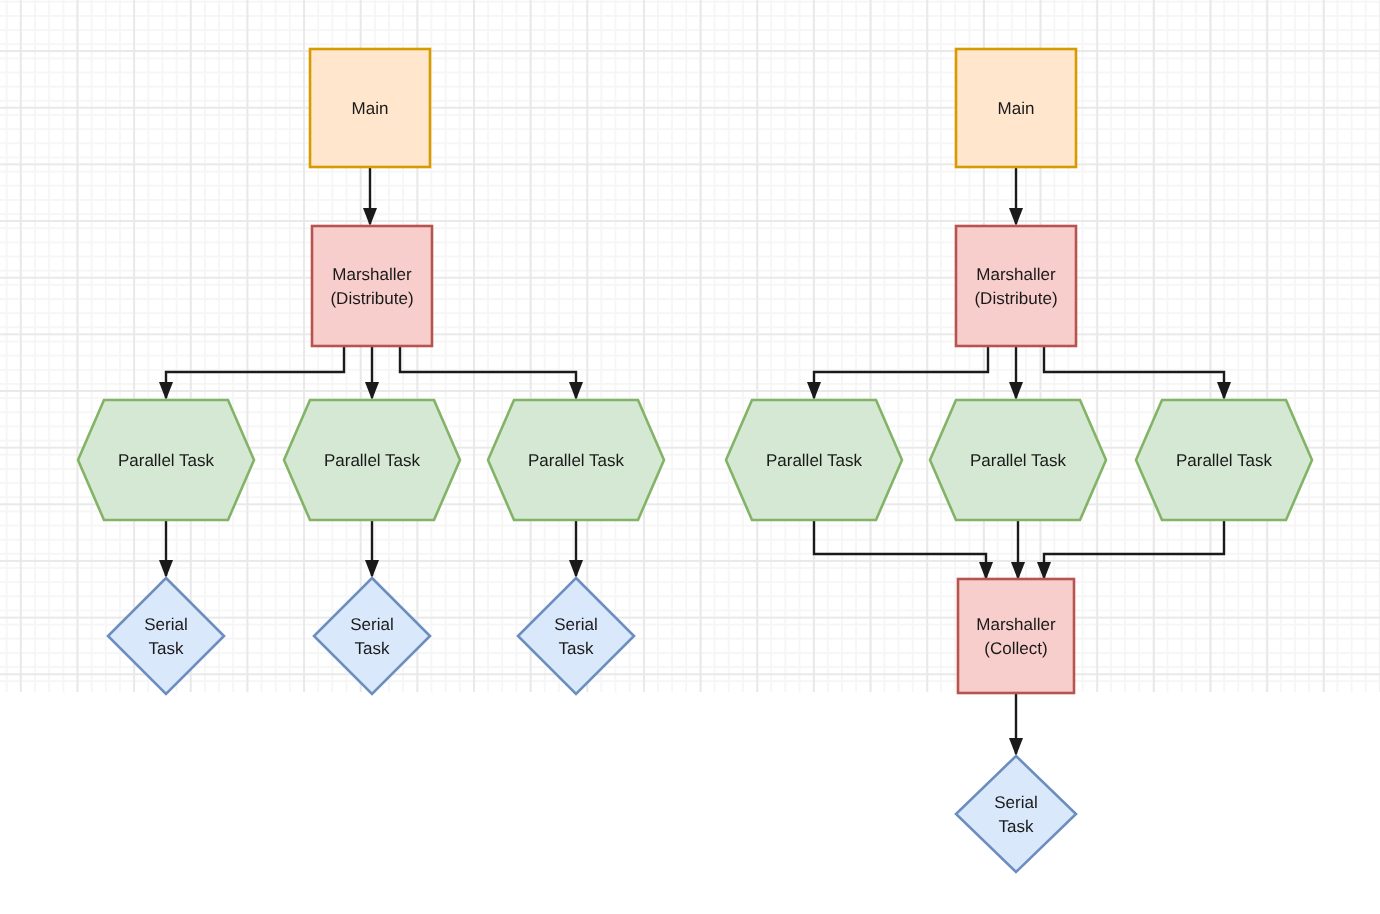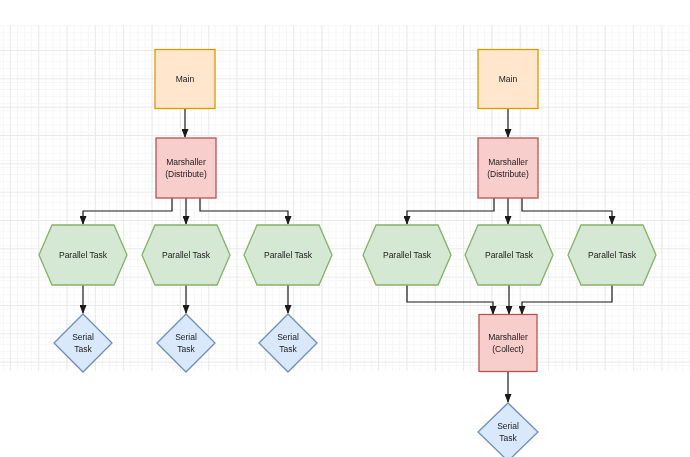--- a/index.html
+++ b/index.html
@@ -13,21 +13,20 @@
     width: 690px; height: 346px;
     background-color: #ffffff;
     
     background-image:
       linear-gradient(to right, #e9e9e9 1px, transparent 1px),
       linear-gradient(to bottom, #e9e9e9 1px, transparent 1px),
       linear-gradient(to right, #f6f6f6 1px, transparent 1px),
       linear-gradient(to bottom, #f6f6f6 1px, transparent 1px);
     background-size: 28.33px 28.33px, 28.33px 28.33px, 7.083px 7.083px, 7.083px 7.083px;
     background-position: 9.9px 0, 0 -3.3px, 2.9px 0, 0 0.4px;
-    margin-top: 25px;
   }
   svg { position: absolute; top: 0; left: 0; }
   svg text {
     font-family: "Liberation Sans", sans-serif;
     font-size: 8.5px;
     text-anchor: middle;
   }
   svg polyline { fill: none; stroke-width: 1.2px; }
   svg .shape { stroke-width: 1.3px; }
 </style>

